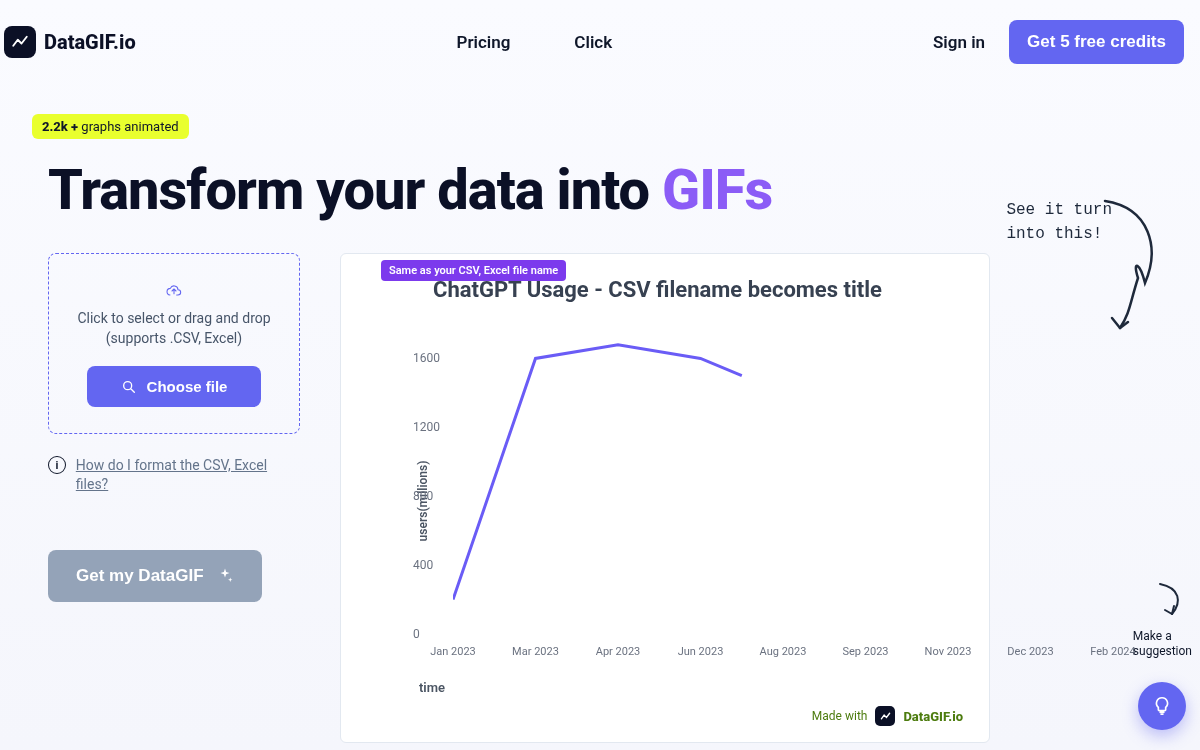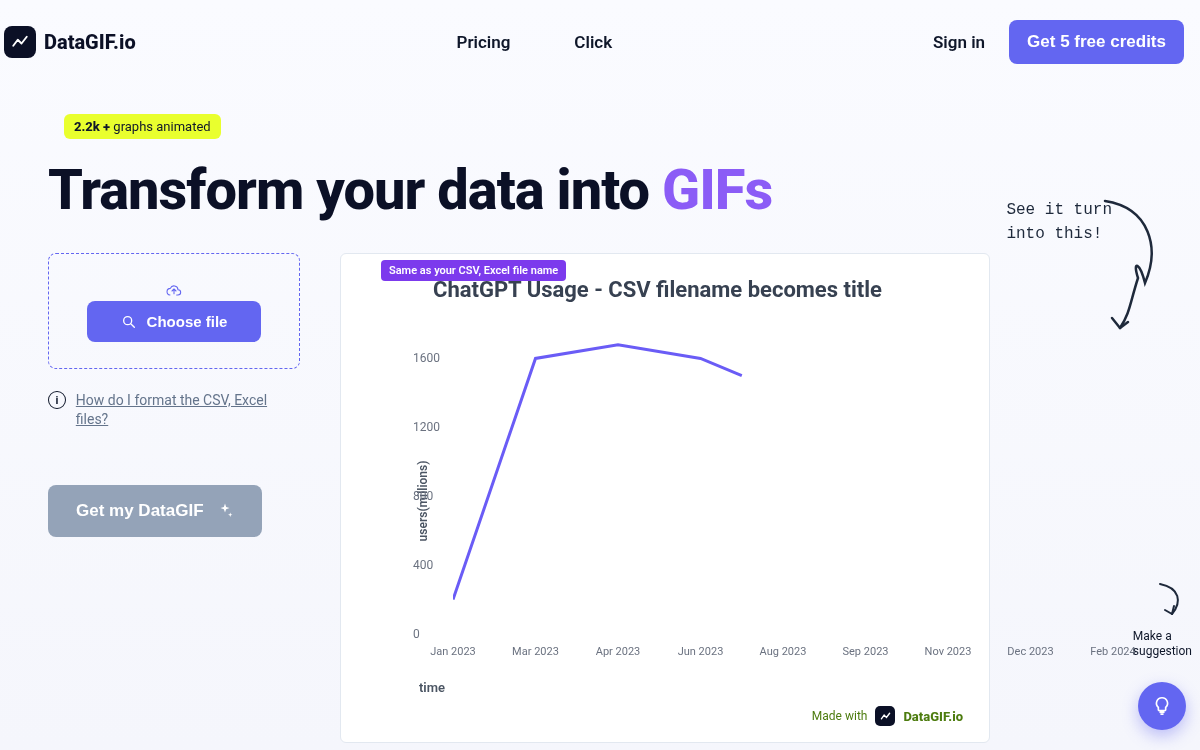--- a/index.html
+++ b/index.html
@@ -37,21 +37,21 @@
   .signin { font-weight: 600; font-size: 17px; cursor: pointer; }
   .cta {
     background: #6366f1; color: #fff; border: none;
     padding: 12px 18px; border-radius: 8px;
     font-weight: 600; font-size: 17px; cursor: pointer;
   }
 
   
   .badge {
     display: inline-block;
-    margin: 50px 0 0 64px;
+    margin: 50px 0 0 32px;
     background: #e9ff2e;
     border-radius: 6px;
     padding: 5px 10px;
     font-size: 13px;
   }
   .badge b { font-weight: 800; }
   h1 {
     margin: 18px 0 0 48px;
     font-size: 56px;
     font-weight: 800;
@@ -228,20 +228,21 @@
 
 <div class="content">
   <div class="left">
 
     <div class="dropzone">
       <div class="upload-icon">
         <svg width="16" height="14" viewBox="0 0 24 20">
             <path d="M6 16a5 5 0 0 1 .5-9.97A6 6 0 0 1 18 8a4 4 0 0 1 0 8h-2M12 14V7m0 0-3 3m3-3 3 3" stroke="#6366f1" stroke-width="1.6" fill="none" stroke-linecap="round" stroke-linejoin="round"></path>
           </svg>
       </div>
+      <p class="droptext">Click to select or drag and drop (supports .CSV, Excel)</p>
       <button class="choose">
         <svg width="16" height="16" viewBox="0 0 24 24">
             <circle cx="10" cy="10" r="6" stroke="#fff" stroke-width="2" fill="none"></circle>
             <path d="M15 15l5 5" stroke="#fff" stroke-width="2" stroke-linecap="round"></path>
           </svg>
         <span>Choose file</span>
       </button>
     </div>
 
     <div class="helprow">

